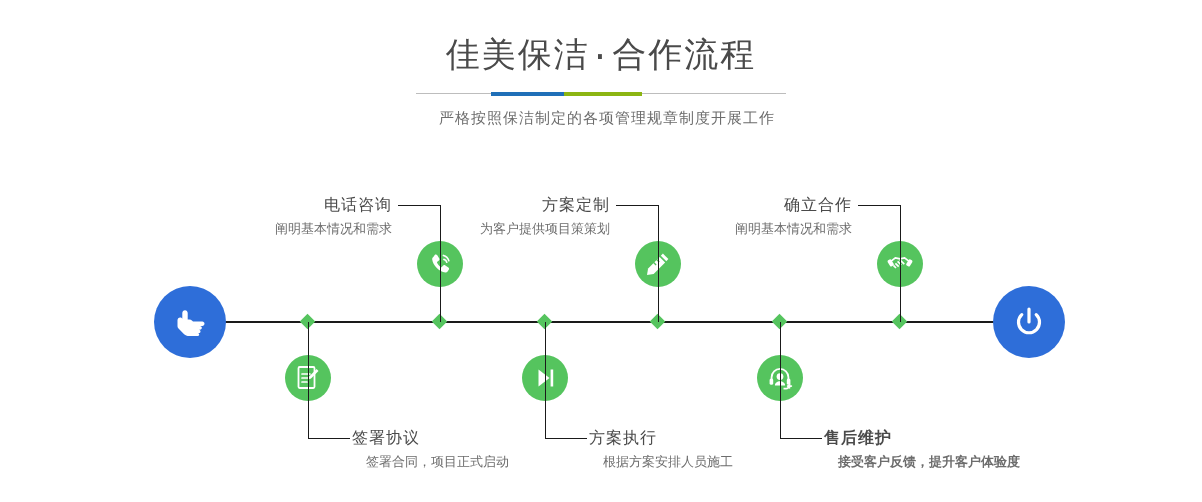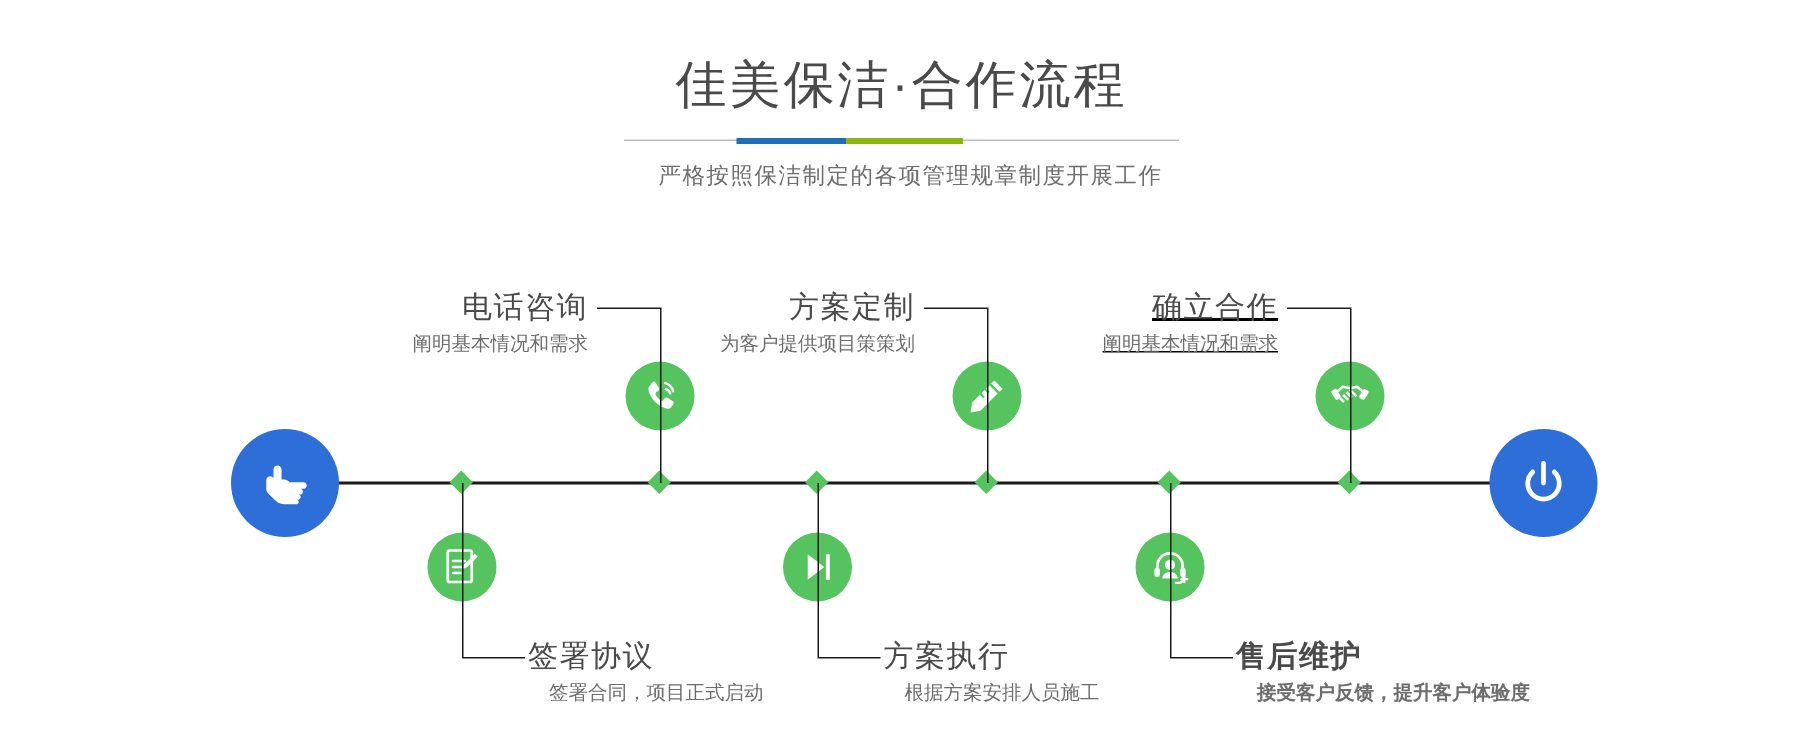--- a/index.html
+++ b/index.html
@@ -24,20 +24,21 @@
     text-align: center;
   }
 
   .page-title {
     font-size: 34px;
     font-weight: normal;
     color: #4a4a4a;
     letter-spacing: 2px;
     line-height: 46px;
     white-space: nowrap;
+    font-family: Liberation Mono, monospace;
   }
 
   .divider {
     position: relative;
     width: 370px;
     height: 6px;
     margin: 11px auto 0 auto;
   }
   .divider .rule {
     position: absolute;
@@ -121,21 +122,21 @@
     background: #1a1a1a;
   }
   .conn-v { width: 1px; }
   .conn-h { height: 1px; }
 
   .label {
     position: absolute;
     white-space: nowrap;
   }
   .label .l-title {
-    font-size: 20px;
+    font-size: 16px;
     color: #4a4a4a;
     line-height: 22px;
     letter-spacing: 1px;
   }
   .label .l-desc {
     font-size: 13px;
     color: #6d6d6d;
     line-height: 20px;
     margin-top: 3px;
   }
@@ -280,18 +281,18 @@
       <svg width="28" height="28" viewBox="0 0 28 28">
         <path fill="none" stroke="#ffffff" stroke-width="1.7" stroke-linejoin="round" d="M5.2 11.2l4.1-3.4 4.7 1.1 4.6-1.1 4.2 3.4"></path>
         <path fill="none" stroke="#ffffff" stroke-width="1.7" stroke-linejoin="round" d="M9.4 13.3l3.3 3.3M11.6 11.4l3.6 3.6M7.4 15.4l2.6 2.6M13.9 9.8l4.4 4.4"></path>
         <rect x="2.6" y="9.4" width="4.2" height="7" rx="1.3" fill="#ffffff" transform="rotate(-32 4.7 12.9)"></rect>
         <rect x="21.2" y="9.4" width="4.2" height="7" rx="1.3" fill="#ffffff" transform="rotate(32 23.3 12.9)"></rect>
       </svg>
     </span>
   </div>
   <div class="connector conn-v" style="left:900px; top:205px; height:117px;"></div>
   <div class="connector conn-h" style="left:858px; top:205px; width:42px;"></div>
-  <div class="label above" style="left:640px; top:194px; width:212px;text-decoration:underline;">
+  <div class="label above" style="left:640px; top:194px; width:212px;">
     <div class="l-title">确立合作</div>
     <div class="l-desc">阐明基本情况和需求</div>
   </div>
 
 </div>
 
 </body></html>

